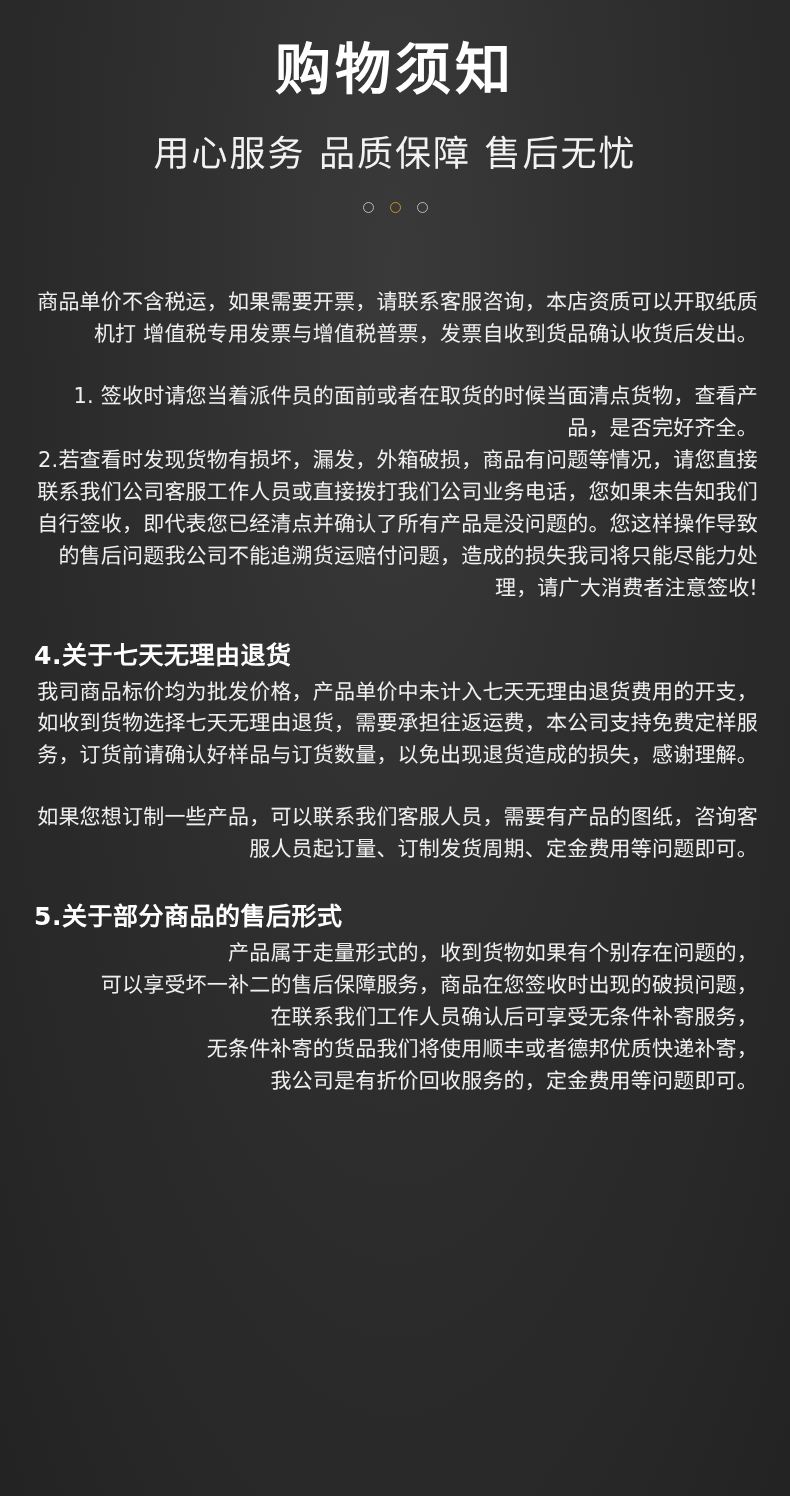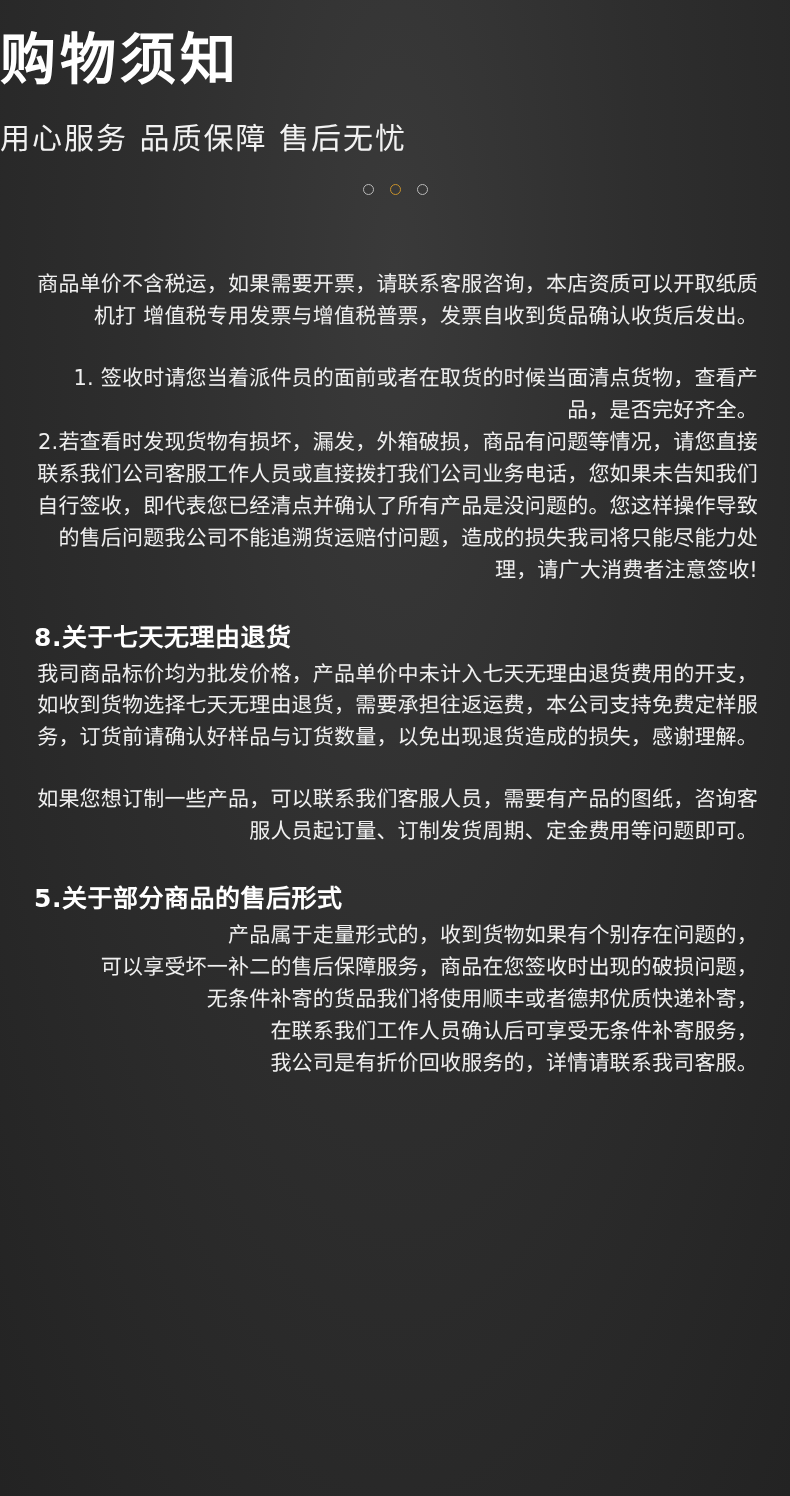--- a/index.html
+++ b/index.html
@@ -18,34 +18,34 @@
     position: relative;
     width: 790px;
     height: 1496px;
     background:
       radial-gradient(ellipse at 50% 18%, #3a3a3a 0%, #2e2e2e 45%, #232323 100%);
     box-sizing: border-box;
   }
 
   
   .header {
-    padding-top: 28px;
-    text-align: left;
+    padding-top: 38px;
+    text-align: center;
   }
   .header-title {
     font-size: 56px;
     font-weight: bold;
     letter-spacing: 4px;
     line-height: 1.15;
     color: #ffffff;
     margin: 0;
   }
   .header-subtitle {
     margin-top: 22px;
-    font-size: 30px;
+    font-size: 36px;
     letter-spacing: 2px;
     color: #f2f2f2;
     font-weight: normal;
   }
   .dots {
     margin-top: 26px;
     display: flex;
     justify-content: center;
     gap: 16px;
   }
@@ -118,37 +118,37 @@
     </div>
 
     <div class="section">
       <div class="section-body">
         <p class="para">1. 签收时请您当着派件员的面前或者在取货的时候当面清点货物，查看产品，是否完好齐全。</p>
         <p class="para">2.若查看时发现货物有损坏，漏发，外箱破损，商品有问题等情况，请您直接联系我们公司客服工作人员或直接拨打我们公司业务电话，您如果未告知我们自行签收，即代表您已经清点并确认了所有产品是没问题的。您这样操作导致的售后问题我公司不能追溯货运赔付问题，造成的损失我司将只能尽能力处理，请广大消费者注意签收!</p>
       </div>
     </div>
 
     <div class="section">
-      <div class="section-title">8.关于七天无理由退货</div>
+      <div class="section-title">4.关于七天无理由退货</div>
       <div class="section-body">
         <p class="para">我司商品标价均为批发价格，产品单价中未计入七天无理由退货费用的开支，如收到货物选择七天无理由退货，需要承担往返运费，本公司支持免费定样服务，订货前请确认好样品与订货数量，以免出现退货造成的损失，感谢理解。</p>
       </div>
     </div>
 
     <div class="section">
       <div class="section-body">
         <p class="para">如果您想订制一些产品，可以联系我们客服人员，需要有产品的图纸，咨询客服人员起订量、订制发货周期、定金费用等问题即可。</p>
       </div>
     </div>
 
     <div class="section">
       <div class="section-title">5.关于部分商品的售后形式</div>
       <div class="section-body">
         <p class="para">产品属于走量形式的，收到货物如果有个别存在问题的，</p>
         <p class="para">可以享受坏一补二的售后保障服务，商品在您签收时出现的破损问题，</p>
+        <p class="para">在联系我们工作人员确认后可享受无条件补寄服务，</p>
         <p class="para">无条件补寄的货品我们将使用顺丰或者德邦优质快递补寄，</p>
-        <p class="para">在联系我们工作人员确认后可享受无条件补寄服务，</p>
-        <p class="para">我公司是有折价回收服务的，详情请联系我司客服。</p>
+        <p class="para">我公司是有折价回收服务的，定金费用等问题即可。</p>
       </div>
     </div>
 
   </div>
 </div>
 
 </body></html>

